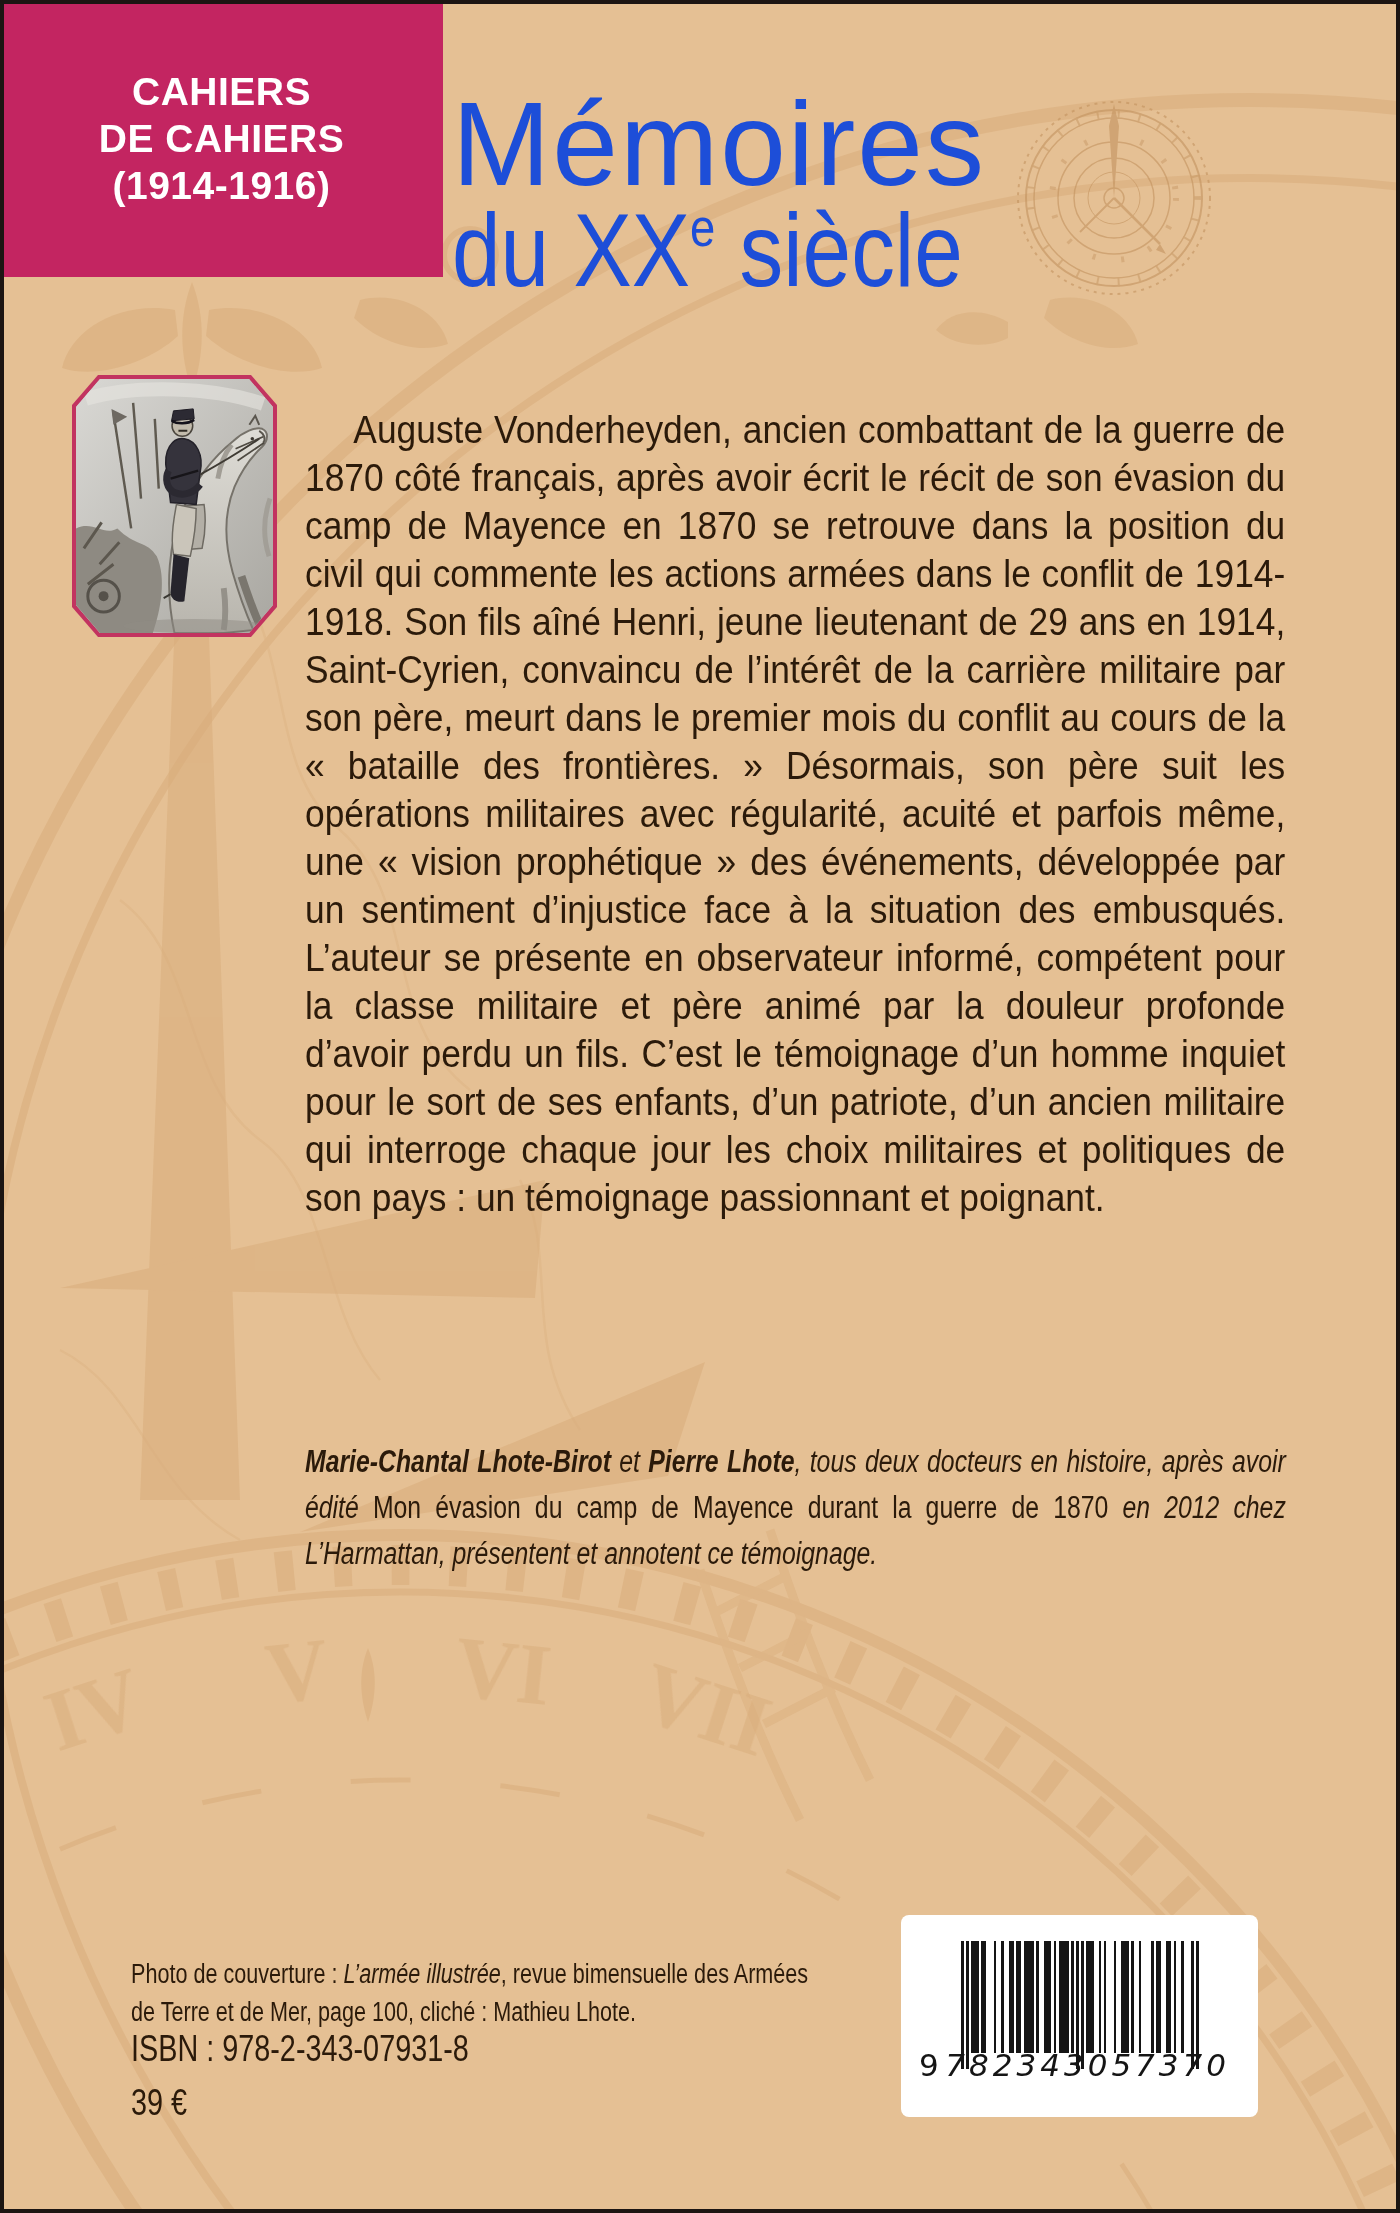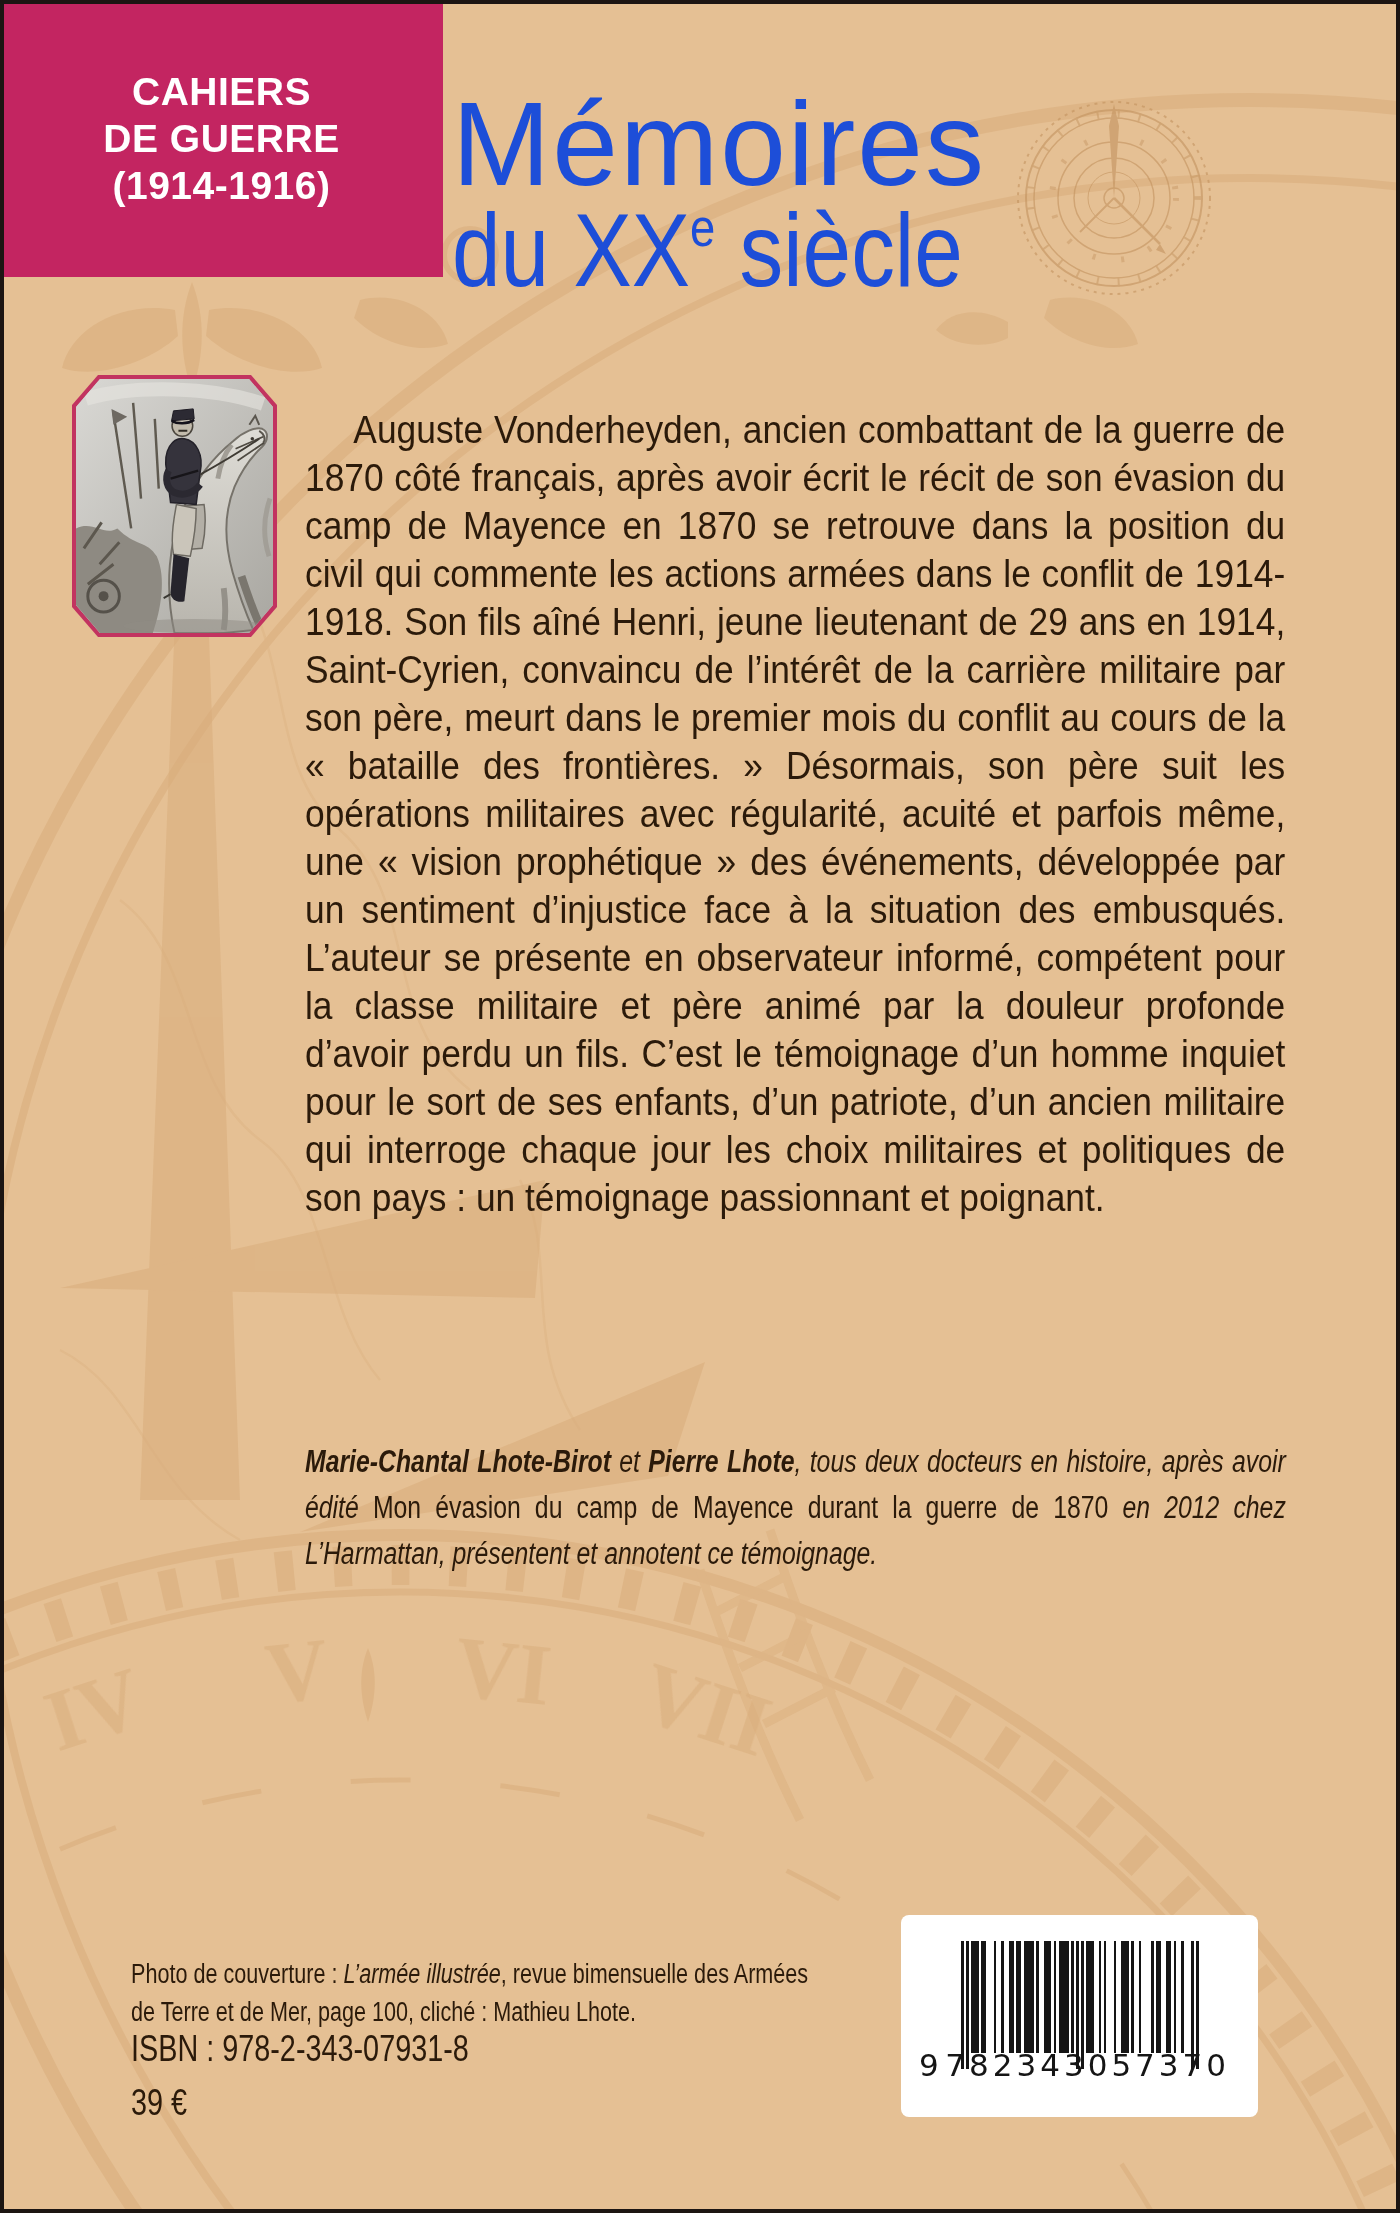--- a/index.html
+++ b/index.html
@@ -87,21 +87,21 @@
     position:absolute;left:60px;top:26px;height:130px;display:flex;align-items:flex-start;
   }
   .barcode-bars .m{width:2.5px;height:112px;}
   .barcode-bars .m.d{background:#151515;}
   .barcode-bars .m.tall{height:128px;}
   .barcode-digits{
     position:absolute;left:18px;right:28px;top:132px;display:flex;z-index:2;
     font-size:31px;color:#151515;font-family:"DejaVu Sans", sans-serif;
   }
   .barcode-digits .d9{width:42px;}
-  .barcode-digits .grp{flex:1;text-align:right;letter-spacing:4px;}
+  .barcode-digits .grp{flex:1;text-align:right;letter-spacing:4px;font-style:italic;}
 </style>
 </head>
 <body>
 
 <svg class="watermark" width="1400" height="2213" viewBox="0 0 1400 2213" aria-hidden="true">
   <g stroke="#d9ad7c" fill="none" opacity="0.55">
 
     <circle cx="1250" cy="1450" r="1350" stroke-width="14"></circle>
     <circle cx="1250" cy="1450" r="1272" stroke-width="8"></circle>
     <circle cx="470" cy="255" r="26" stroke-width="6"></circle>
@@ -147,21 +147,21 @@
   <g fill="#d9ad7c" opacity="0.55" font-family="Liberation Serif, serif" font-size="86" font-weight="bold" text-anchor="middle">
     <text x="103" y="1737" transform="rotate(-18 103 1737)">IV</text>
     <text x="300" y="1700" transform="rotate(-6 300 1700)">V</text>
     <text x="500" y="1700" transform="rotate(6 500 1700)">VI</text>
     <text x="697" y="1737" transform="rotate(18 697 1737)">VII</text>
   </g>
 </svg>
 
 <div class="banner">
   <div class="line">CAHIERS</div>
-  <div class="line">DE GUERRE</div>
+  <div class="line">DE CAHIERS</div>
   <div class="line">(1914-1916)</div>
 </div>
 
 <div class="collection">
   <div class="l1">Mémoires</div>
   <div class="l2"><span>du XX</span><span class="sup">e</span><span> siècle</span></div>
 </div>
 
 <svg class="emblem" width="204" height="204" viewBox="0 0 204 204" aria-hidden="true">
   <g stroke="#c3935f" fill="none">

